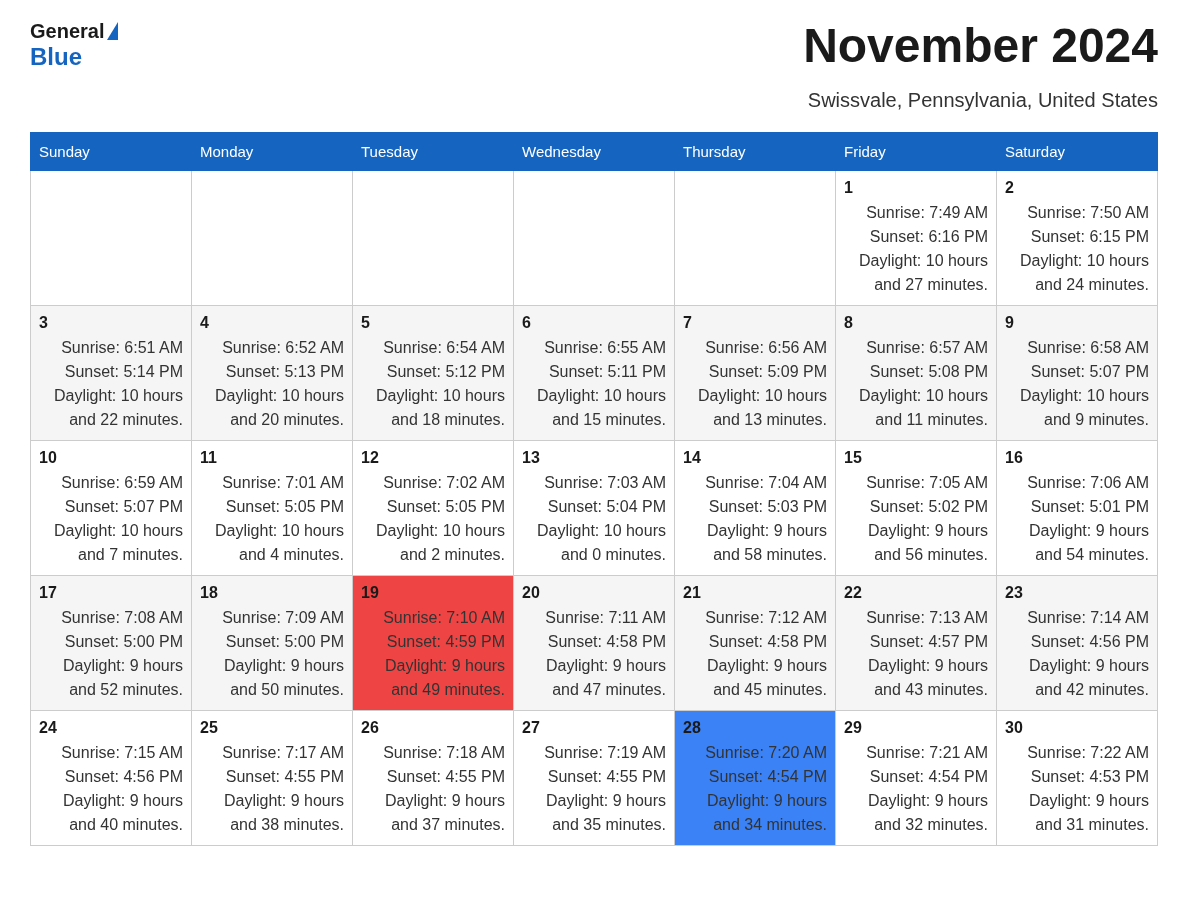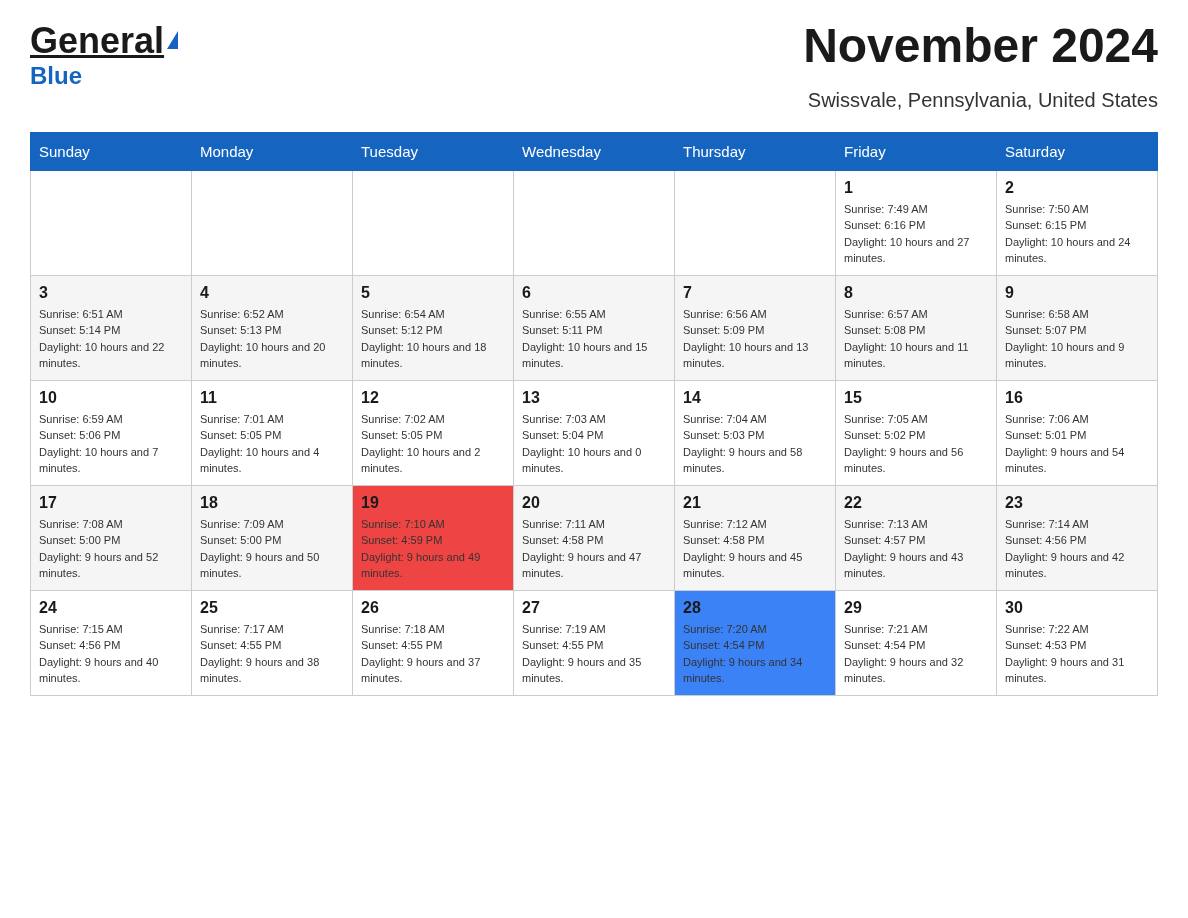--- a/index.html
+++ b/index.html
@@ -62,44 +62,45 @@
       font-size: 13px;
       color: #222;
     }
     .day-number {
       font-size: 16px;
       font-weight: bold;
       color: #1a1a1a;
       margin-bottom: 4px;
     }
     .day-info {
-      font-size: 11px;
+      font-size: 16px;
       color: #333;
       line-height: 1.5;
+      text-align: right;
     }
     .empty-cell {
       background: #fff;
     }
     tr:nth-child(odd) td {
       background-color: #f9f9f9;
     }
     tr:nth-child(even) td {
       background-color: #fff;
     }
     .calendar thead tr th {
       background-color: #1565c0;
     }
   </style>
 </head>
 <body>
 
 <div class="header">
   <div class="logo">
     <div class="logo-row">
-      <span style="font-size:36px;font-weight:bold;color:#1a1a1a;text-decoration:underline;">General</span>
+      <span style="font-size:20px;font-weight:bold;color:#1a1a1a;">General</span>
       <span style="display:inline-block;width:0;height:0;border-left:11px solid transparent;border-right:0px solid transparent;border-bottom:18px solid #1565c0;margin-left:3px;margin-bottom:2px;"></span>
     </div>
     <div>
       <span style="font-size:24px;font-weight:bold;color:#1565c0;">Blue</span>
     </div>
   </div>
   <div class="title-section">
     <div class="month-year">November 2024</div>
     <div class="location">Swissvale, Pennsylvania, United States</div>
   </div>
@@ -178,21 +179,21 @@
           <div class="day-number">9</div>
           <div class="day-info" style="white-space: pre-line;">Sunrise: 6:58 AM
 Sunset: 5:07 PM
 Daylight: 10 hours and 9 minutes.</div>
         </td>
       </tr>
       <tr>
         <td style="background-color: rgb(255, 255, 255);">
           <div class="day-number">10</div>
           <div class="day-info" style="white-space: pre-line;">Sunrise: 6:59 AM
-Sunset: 5:06 PM
+Sunset: 5:07 PM
 Daylight: 10 hours and 7 minutes.</div>
         </td>
         <td style="background-color: rgb(255, 255, 255);">
           <div class="day-number">11</div>
           <div class="day-info" style="white-space: pre-line;">Sunrise: 7:01 AM
 Sunset: 5:05 PM
 Daylight: 10 hours and 4 minutes.</div>
         </td>
         <td style="background-color: rgb(255, 255, 255); margin-left: 36px;">
           <div class="day-number">12</div>

